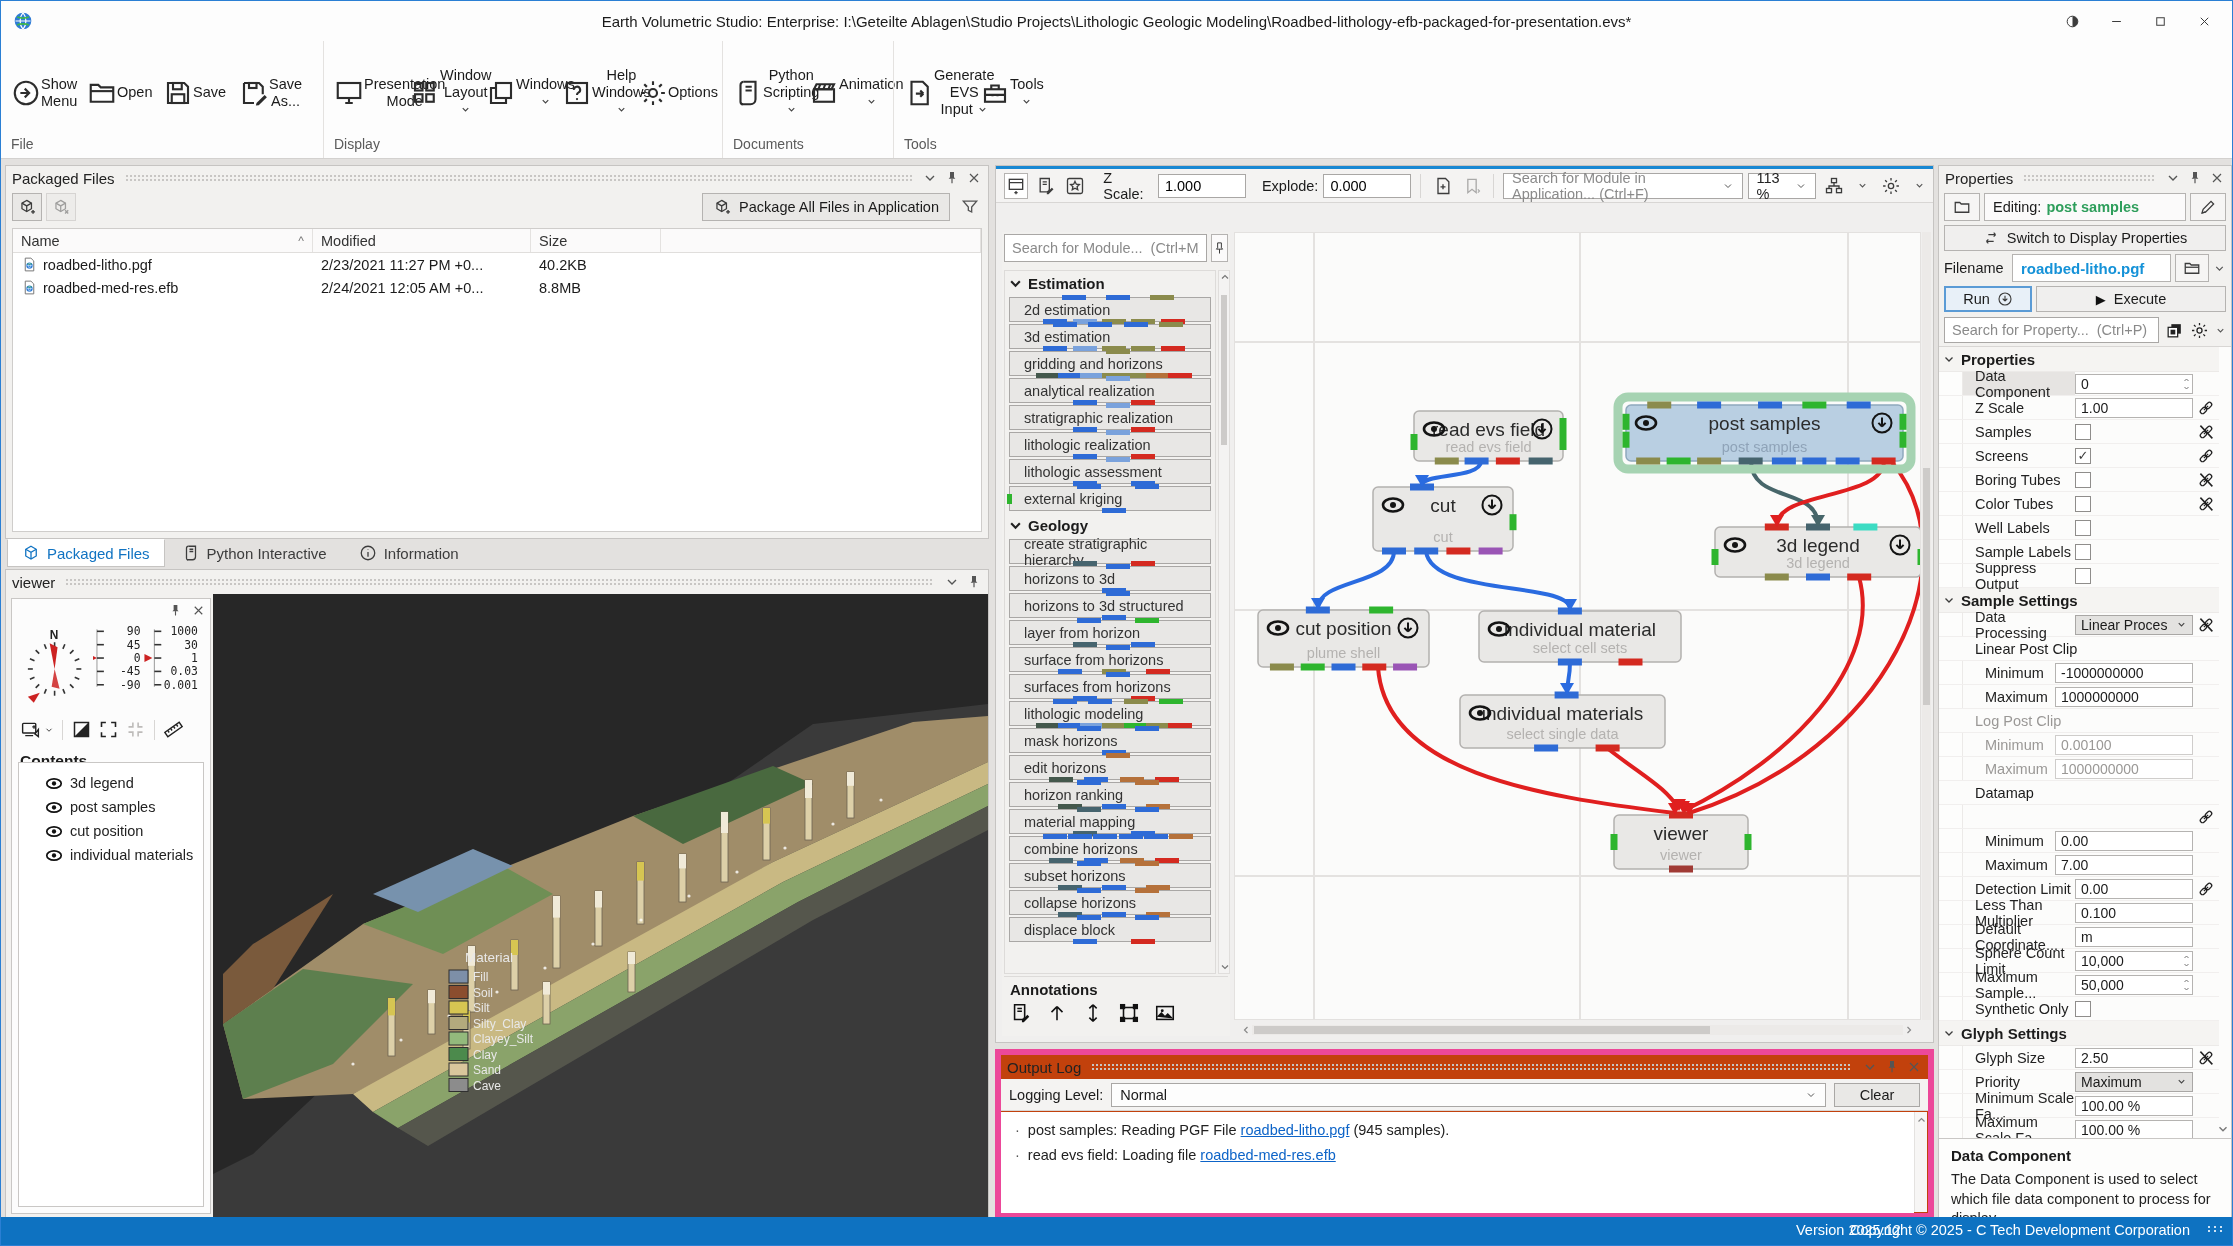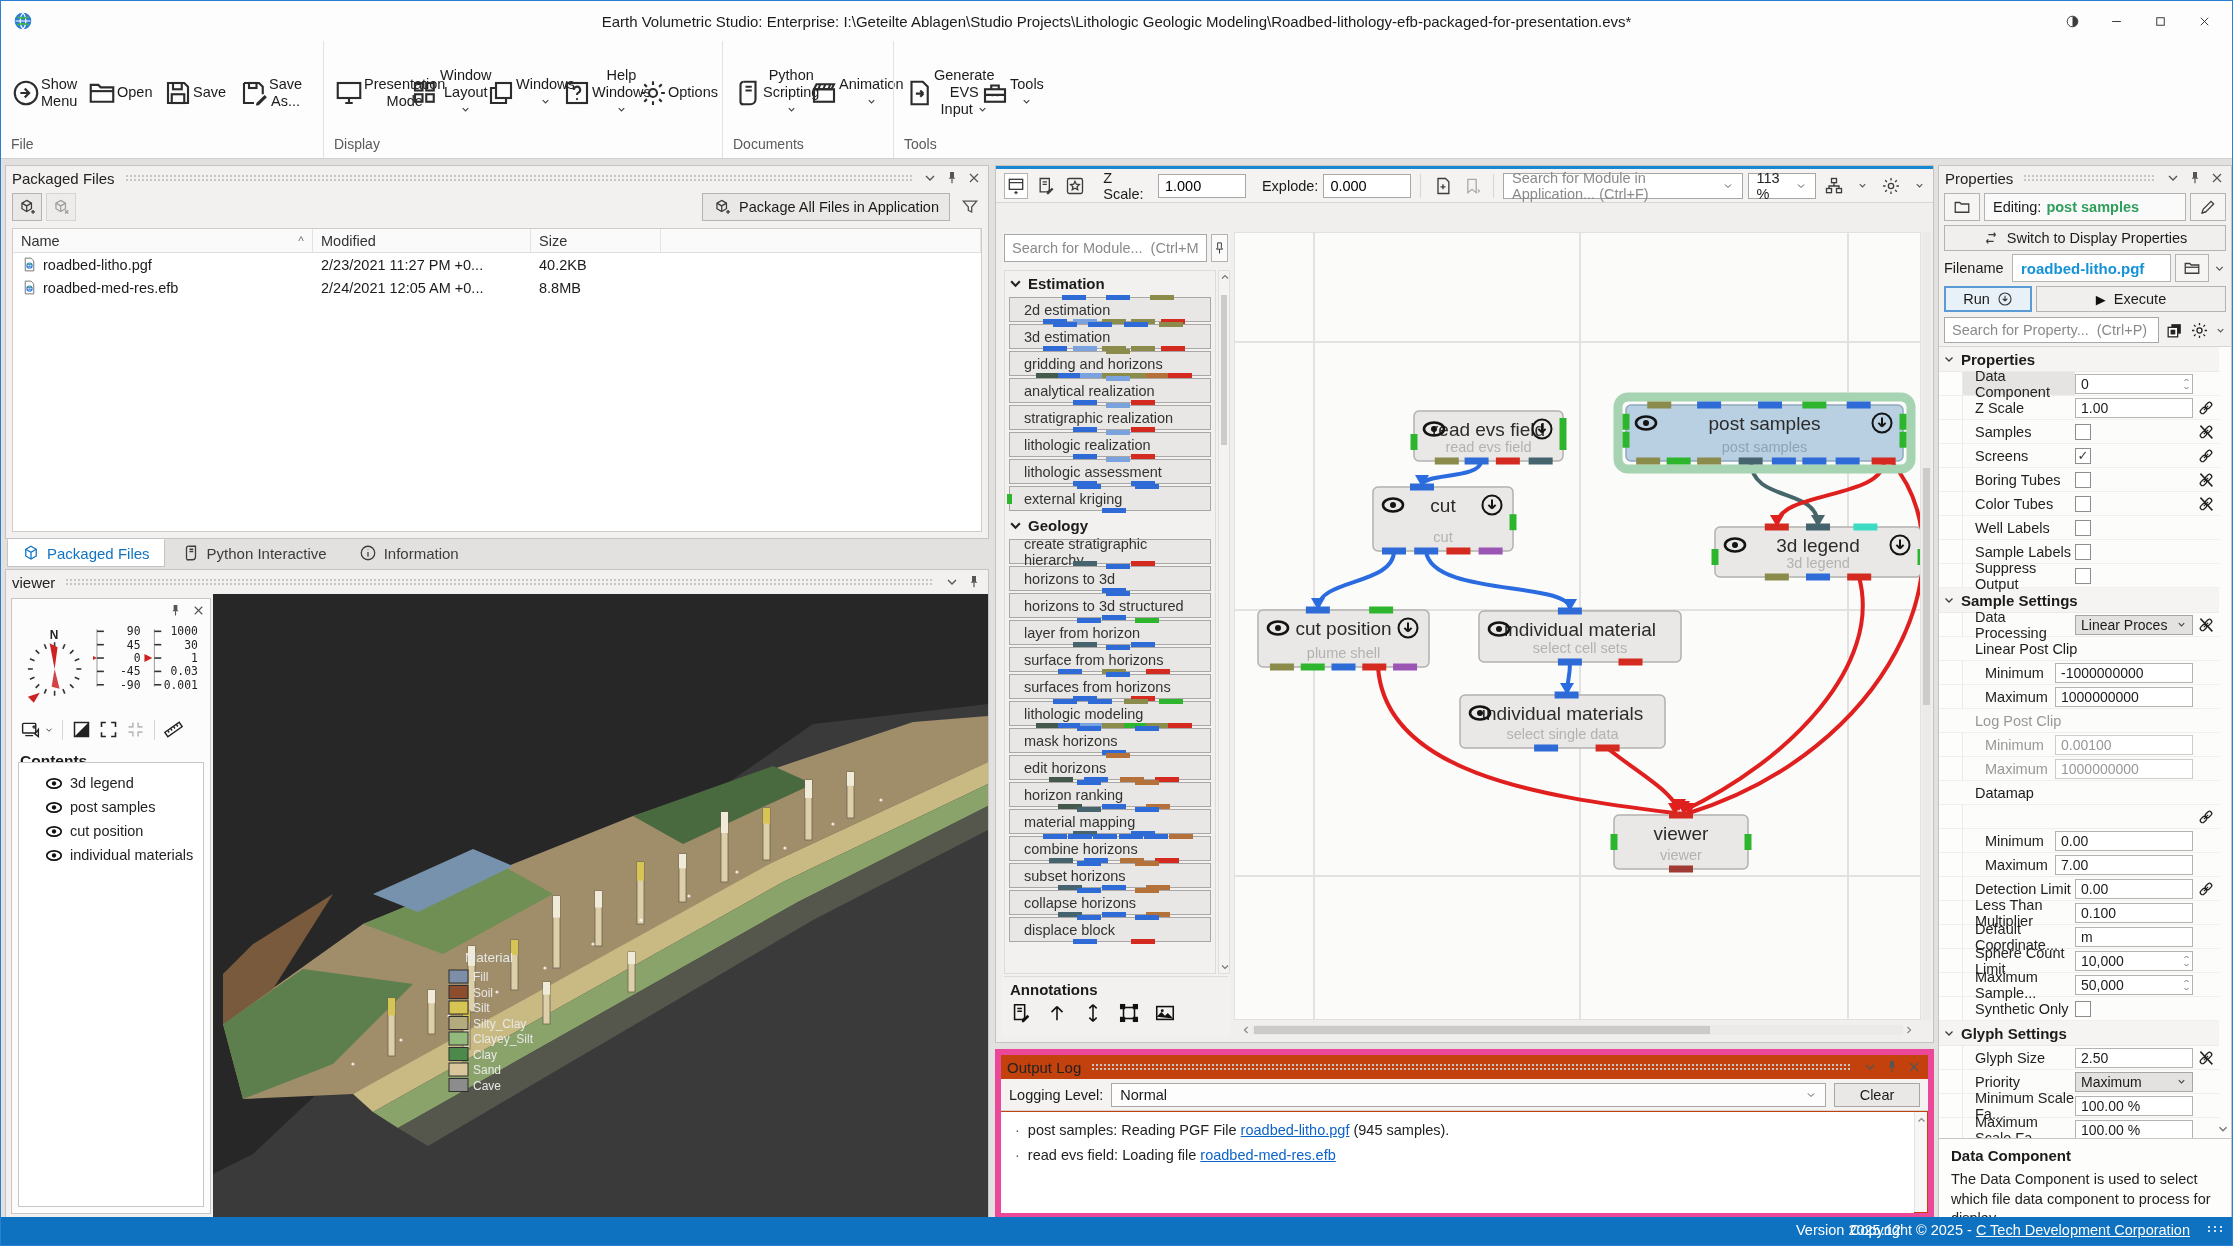--- a/index.html
+++ b/index.html
@@ -169,21 +169,21 @@
   .plink{width:26px;display:flex;justify-content:center}
   .plink .ico{width:18px;height:18px;color:#222}
   #prop-scrollchev{position:absolute;right:1px;bottom:2px;width:14px;height:14px;color:#777}
   #prop-desc{height:80px;border-top:1px solid #c9c7c5;background:#fdfdfc;padding:8px 12px}
   #prop-desc h4{font-size:15px;margin-bottom:6px}
   #prop-desc p{font-size:14.5px;line-height:1.35;color:#222}
   
   #statusbar{position:absolute;left:0;right:0;bottom:0;height:28px;background:#0e72c1;color:#fff;font-size:14.5px}
   #sb-version{position:absolute;left:1795px;top:5px}
   #sb-copy{position:absolute;right:42px;top:5px}
-  #sb-copy a{color:#fff;text-decoration:underline}
+  #sb-copy a{color:#fff;}
   #sb-grip{position:absolute;right:8px;top:9px;display:grid;grid-template-columns:repeat(3,4px);grid-gap:2px}
   #sb-grip i{width:2px;height:2px;background:#cfe3f4;display:block}
   input::placeholder{color:#8a8a8a}
 </style>
 </head>
 <body>
 
 <div id="app">
 
   <div id="titlebar">

